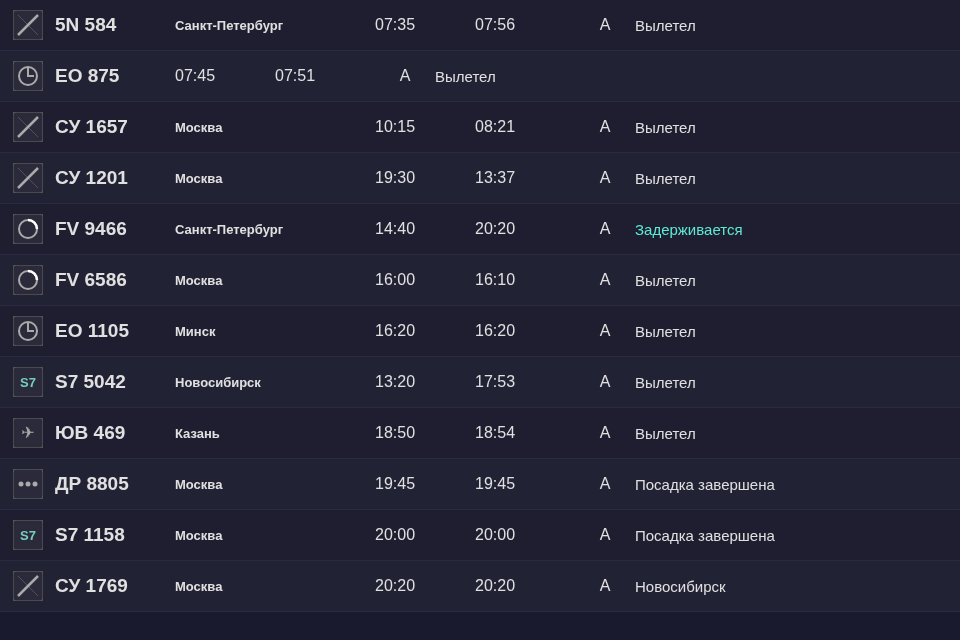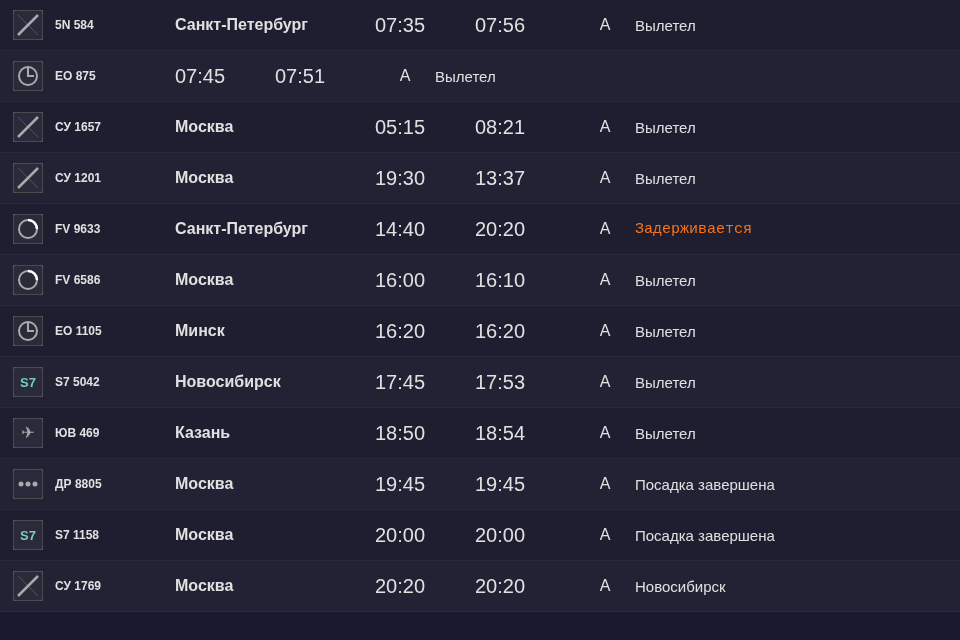--- a/index.html
+++ b/index.html
@@ -29,53 +29,52 @@
     }
     .col-logo {
       width: 55px;
       display: flex;
       justify-content: center;
       flex-shrink: 0;
     }
     .col-flight {
       width: 120px;
       font-weight: bold;
-      font-size: 12px;
+      font-size: 19px;
       color: #e0e0e0;
       flex-shrink: 0;
     }
     .col-city {
       width: 200px;
       font-weight: bold;
-      font-size: 16px;
+      font-size: 13px;
       color: #e0e0e0;
       flex-shrink: 0;
     }
     .col-time {
       width: 100px;
-      font-size: 20px;
+      font-size: 16px;
       color: #e0e0e0;
       flex-shrink: 0;
     }
     .col-gate {
       width: 60px;
       font-size: 16px;
       color: #e0e0e0;
       flex-shrink: 0;
       text-align: center;
     }
     .col-status {
       flex: 1;
       font-size: 15px;
       color: #e0e0e0;
       padding-right: 0;
     }
     .status-delayed {
-      color: #f97316;
-      font-family: Liberation Mono, monospace;
+      color: #5eead4;
     }
     .status-normal {
       color: #e0e0e0;
     }
   </style>
 </head>
 <body>
 
 <div class="table-container">
 <div class="flight-row">
@@ -110,21 +109,21 @@
     <div class="flight-row">
     <div class="col-logo">
       <svg width="30" height="30" viewBox="0 0 30 30">
       <rect width="30" height="30" rx="3" fill="#2a2a3a" stroke="#555" stroke-width="1.5"></rect>
       <line x1="5" y1="25" x2="25" y2="5" stroke="#aaa" stroke-width="2.5"></line>
       <line x1="5" y1="5" x2="25" y2="25" stroke="#aaa" stroke-width="1" opacity="0.3"></line>
     </svg>
     </div>
     <div class="col-flight">СУ 1657</div>
     <div class="col-city">Москва</div>
-    <div class="col-time">05:15</div>
+    <div class="col-time">10:15</div>
     <div class="col-time">08:21</div>
     <div class="col-gate">A</div>
     <div class="col-status status-normal">Вылетел</div>
   </div>
     <div class="flight-row">
     <div class="col-logo">
       <svg width="30" height="30" viewBox="0 0 30 30">
       <rect width="30" height="30" rx="3" fill="#2a2a3a" stroke="#555" stroke-width="1.5"></rect>
       <line x1="5" y1="25" x2="25" y2="5" stroke="#aaa" stroke-width="2.5"></line>
       <line x1="5" y1="5" x2="25" y2="25" stroke="#aaa" stroke-width="1" opacity="0.3"></line>
@@ -138,21 +137,21 @@
     <div class="col-status status-normal">Вылетел</div>
   </div>
     <div class="flight-row">
     <div class="col-logo">
       <svg width="30" height="30" viewBox="0 0 30 30">
       <rect width="30" height="30" rx="3" fill="#2a2a3a" stroke="#555" stroke-width="1.5"></rect>
       <circle cx="15" cy="15" r="9" fill="none" stroke="#aaa" stroke-width="2"></circle>
       <path d="M15 6 A9 9 0 0 1 24 15" fill="none" stroke="#fff" stroke-width="2.5"></path>
     </svg>
     </div>
-    <div class="col-flight">FV 9633</div>
+    <div class="col-flight">FV 9466</div>
     <div class="col-city">Санкт-Петербург</div>
     <div class="col-time">14:40</div>
     <div class="col-time">20:20</div>
     <div class="col-gate">A</div>
     <div class="col-status status-delayed">Задерживается</div>
   </div>
     <div class="flight-row">
     <div class="col-logo">
       <svg width="30" height="30" viewBox="0 0 30 30">
       <rect width="30" height="30" rx="3" fill="#2a2a3a" stroke="#555" stroke-width="1.5"></rect>
@@ -184,21 +183,21 @@
   </div>
     <div class="flight-row">
     <div class="col-logo">
       <svg width="30" height="30" viewBox="0 0 30 30">
       <rect width="30" height="30" rx="3" fill="#2a2a3a" stroke="#555" stroke-width="1.5"></rect>
       <text x="15" y="20" text-anchor="middle" font-size="13" font-weight="bold" fill="#7cb" font-family="Arial">S7</text>
     </svg>
     </div>
     <div class="col-flight">S7 5042</div>
     <div class="col-city">Новосибирск</div>
-    <div class="col-time">17:45</div>
+    <div class="col-time">13:20</div>
     <div class="col-time">17:53</div>
     <div class="col-gate">A</div>
     <div class="col-status status-normal">Вылетел</div>
   </div>
     <div class="flight-row">
     <div class="col-logo">
       <svg width="30" height="30" viewBox="0 0 30 30">
       <rect width="30" height="30" rx="3" fill="#2a2a3a" stroke="#555" stroke-width="1.5"></rect>
       <text x="15" y="20" text-anchor="middle" font-size="16" fill="#aaa" font-family="Arial">✈</text>
     </svg>

